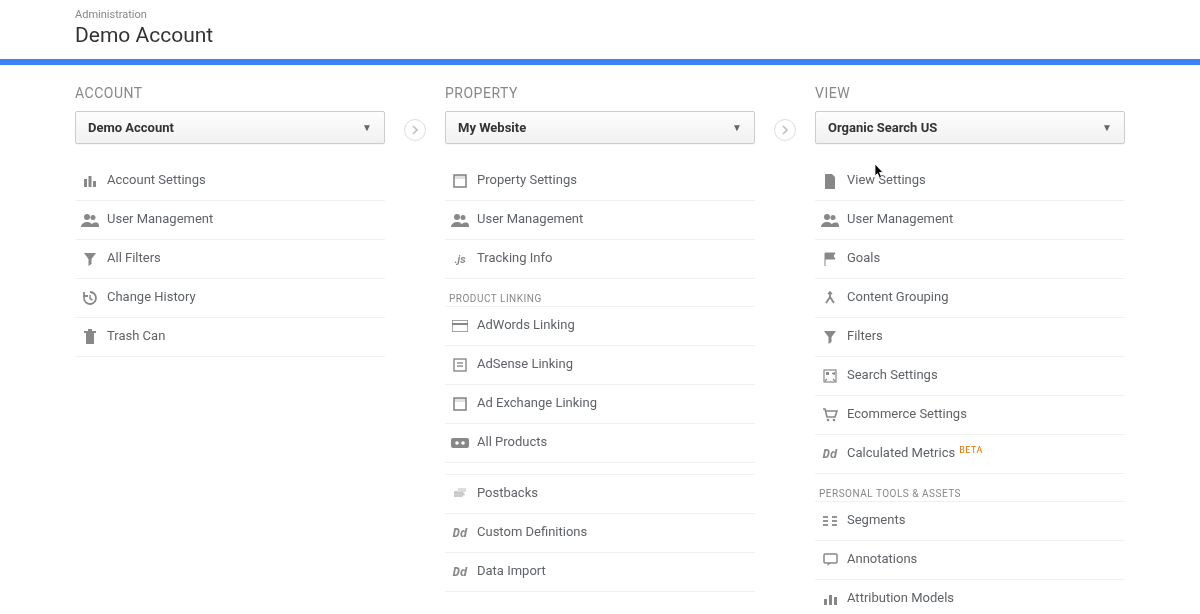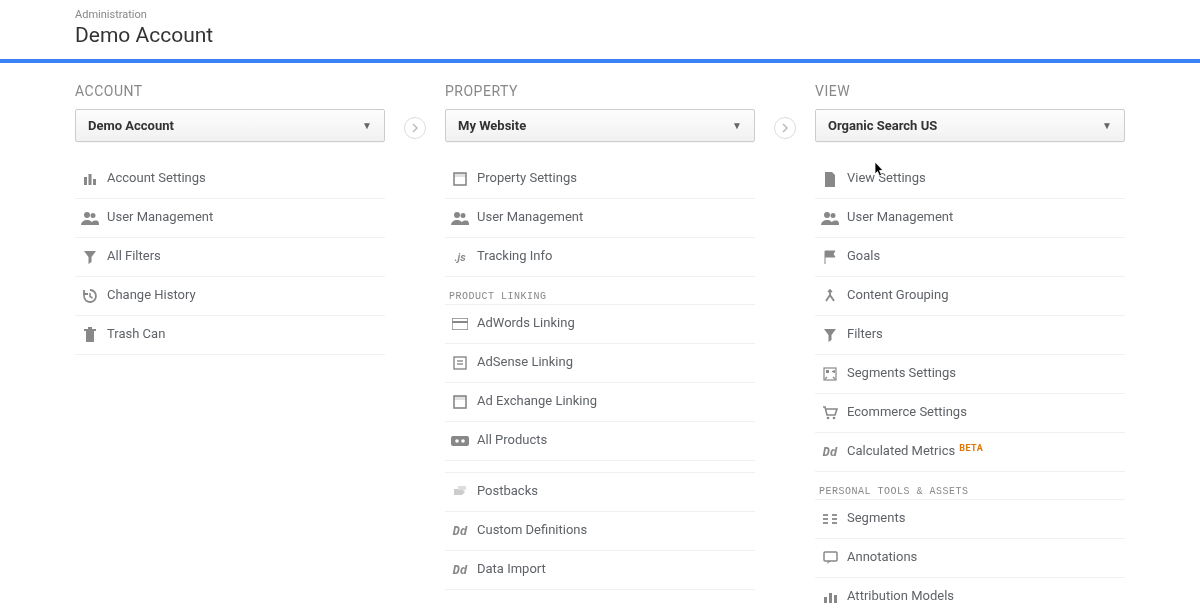--- a/index.html
+++ b/index.html
@@ -5,21 +5,21 @@
   * { box-sizing: border-box; }
   body {
     margin: 0;
     font-family: Roboto, Arial, sans-serif;
     background: #fff;
     color: #545454;
     font-size: 13px;
   }
   .header {
     padding: 8px 75px 12px;
-    border-bottom: 4px solid #3b82f6;
+    border-bottom: 6px solid #3b82f6;
   }
   .header-small {
     font-size: 11px;
     color: #888;
     margin-bottom: 2px;
   }
   .header-title {
     font-size: 21px;
     color: #333;
   }
@@ -82,26 +82,25 @@
     margin-right: 6px;
     flex-shrink: 0;
   }
   .section-header {
     font-size: 10px;
     color: #888;
     letter-spacing: 0.5px;
     text-transform: uppercase;
     padding: 14px 4px 2px;
     border-bottom: 1px solid #f0f0f0;
-    font-family: Liberation Mono, monospace;
   }
   .beta {
     font-size: 9px;
     color: #e37400;
-    font-weight: 700;
+    font-weight: 400;
     margin-left: 4px;
     letter-spacing: 0.5px;
   }
   .spacer-item {
     height: 12px;
     border-bottom: 1px solid #f0f0f0;
   }
   .arrow-between {
     position: absolute;
     top: 54px;
@@ -369,21 +368,21 @@
         </div>
         <div class="menu-item">
           <span class="icon">
             <svg width="14" height="14" viewBox="0 0 14 14">
               <rect x="1" y="1" width="12" height="12" fill="none" stroke="#888" stroke-width="1.2"></rect>
               <rect x="3" y="3" width="3" height="3" fill="#888"></rect>
               <path d="M9 4l3-1v3l-3-1" fill="#888"></path>
               <path d="M4 10l-2 2M10 10l2 2" stroke="#888" stroke-width="1.2"></path>
             </svg>
           </span>
-          <span>Segments Settings</span>
+          <span>Search Settings</span>
         </div>
         <div class="menu-item">
           <span class="icon">
             <svg width="16" height="14" viewBox="0 0 16 14">
               <path d="M1 1h2l2 8h8l2-6H4" fill="none" stroke="#888" stroke-width="1.6"></path>
               <circle cx="6" cy="12" r="1.3" fill="#888"></circle>
               <circle cx="12" cy="12" r="1.3" fill="#888"></circle>
             </svg>
           </span>
           <span>Ecommerce Settings</span>

